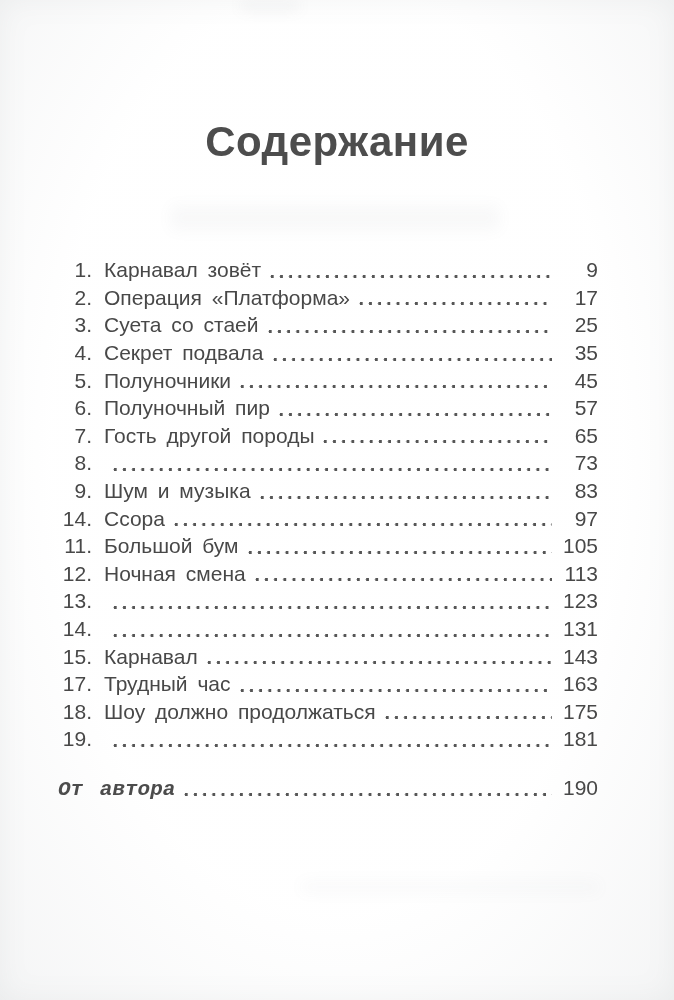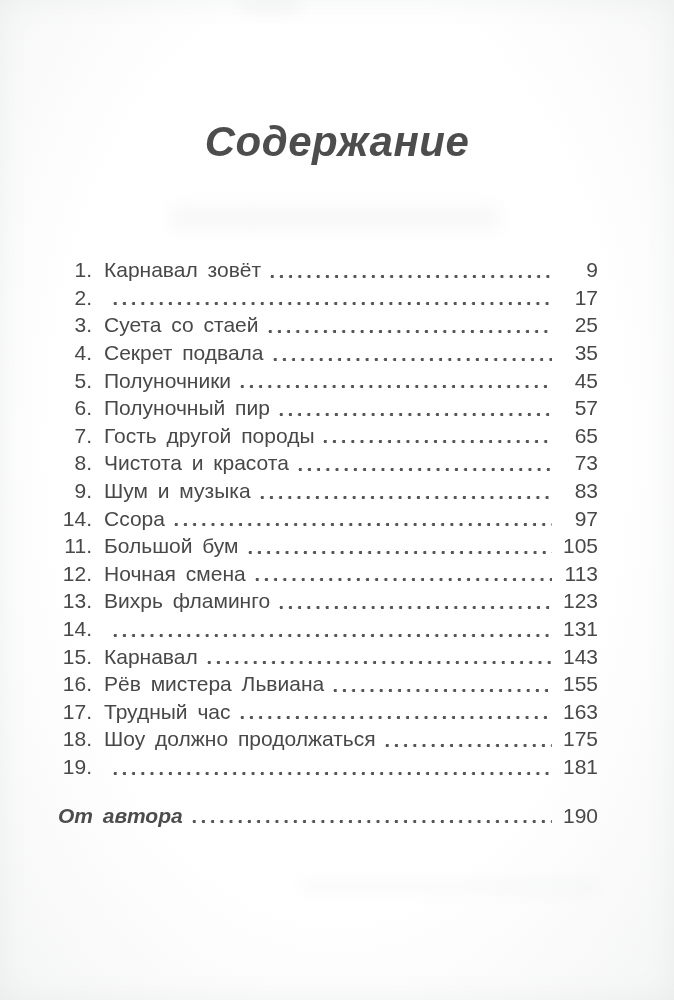--- a/index.html
+++ b/index.html
@@ -38,21 +38,20 @@
 
   .title {
     position: relative;
     margin: 118px 0 0 0;
     text-align: center;
     font-size: 42px;
     line-height: 1.15;
     font-weight: 700;
     letter-spacing: 0.5px;
     color: #4d4d4d;
-    font-style: italic;
   }
 
   .toc {
     position: relative;
     margin: 90px 0 0 0;
     padding: 0 76px 0 58px;
   }
   .toc-row {
     display: flex;
     align-items: baseline;
@@ -88,20 +87,21 @@
     text-align: right;
   }
   .footer-row {
     margin-top: 21px;
   }
   .footer-row .toc-num { visibility: hidden; flex-basis: 0; margin-right: 0; }
   .footer-row .toc-title {
     font-style: italic;
     font-weight: 600;
     color: #4c4c4c;
+    font-family: Liberation Mono, monospace;
   }
 </style>
 </head>
 <body>
 
 <div class="page">
   <div class="bleed b1"></div>
   <div class="bleed b2"></div>
   <div class="bleed b3"></div>
 
@@ -112,20 +112,21 @@
     <div id="toc-rows">
   <div class="toc-row">
     <span class="toc-num">1.</span>
     <span class="toc-title">Карнавал зовёт</span>
     <span class="dots"></span>
     <span class="toc-page">9</span>
   </div>
 
   <div class="toc-row">
     <span class="toc-num">2.</span>
+    <span class="toc-title">Операция «Платформа»</span>
     <span class="dots"></span>
     <span class="toc-page">17</span>
   </div>
 
   <div class="toc-row">
     <span class="toc-num">3.</span>
     <span class="toc-title">Суета со стаей</span>
     <span class="dots"></span>
     <span class="toc-page">25</span>
   </div>
@@ -153,21 +154,20 @@
 
   <div class="toc-row">
     <span class="toc-num">7.</span>
     <span class="toc-title">Гость другой породы</span>
     <span class="dots"></span>
     <span class="toc-page">65</span>
   </div>
 
   <div class="toc-row">
     <span class="toc-num">8.</span>
-    <span class="toc-title">Чистота и красота</span>
     <span class="dots"></span>
     <span class="toc-page">73</span>
   </div>
 
   <div class="toc-row">
     <span class="toc-num">9.</span>
     <span class="toc-title">Шум и музыка</span>
     <span class="dots"></span>
     <span class="toc-page">83</span>
   </div>
@@ -188,44 +188,37 @@
 
   <div class="toc-row">
     <span class="toc-num">12.</span>
     <span class="toc-title">Ночная смена</span>
     <span class="dots"></span>
     <span class="toc-page">113</span>
   </div>
 
   <div class="toc-row">
     <span class="toc-num">13.</span>
-    <span class="toc-title">Вихрь фламинго</span>
     <span class="dots"></span>
     <span class="toc-page">123</span>
   </div>
 
   <div class="toc-row">
     <span class="toc-num">14.</span>
     <span class="dots"></span>
     <span class="toc-page">131</span>
   </div>
 
   <div class="toc-row">
     <span class="toc-num">15.</span>
     <span class="toc-title">Карнавал</span>
     <span class="dots"></span>
     <span class="toc-page">143</span>
   </div>
 
-  <div class="toc-row">
-    <span class="toc-num">16.</span>
-    <span class="toc-title">Рёв мистера Львиана</span>
-    <span class="dots"></span>
-    <span class="toc-page">155</span>
-  </div>
 
   <div class="toc-row">
     <span class="toc-num">17.</span>
     <span class="toc-title">Трудный час</span>
     <span class="dots"></span>
     <span class="toc-page">163</span>
   </div>
 
   <div class="toc-row">
     <span class="toc-num">18.</span>

